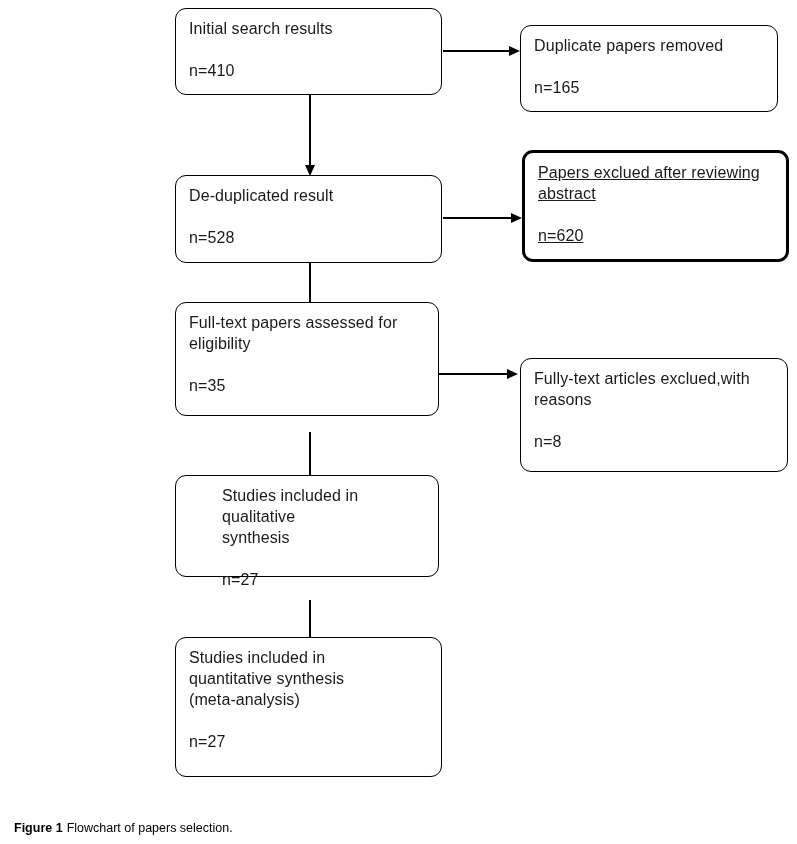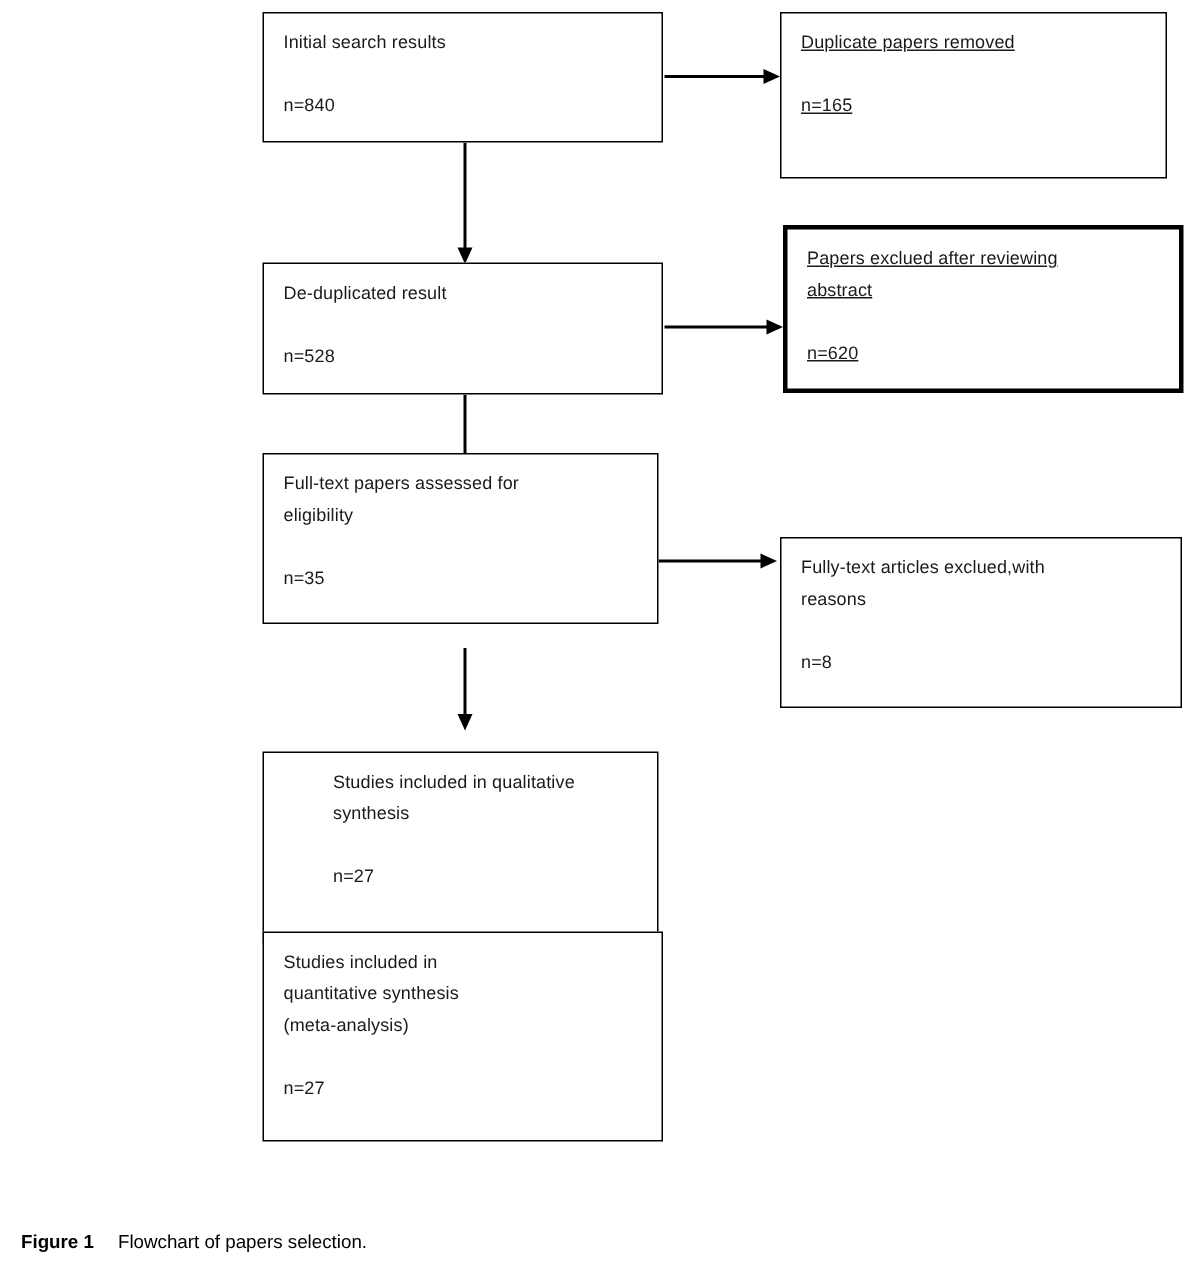--- a/index.html
+++ b/index.html
@@ -21,58 +21,58 @@
     left: 0;
     top: 0;
     width: 797px;
     height: 844px;
     pointer-events: none;
   }
   .box {
     position: absolute;
     box-sizing: border-box;
     border: 1.5px solid #000000;
-    border-radius: 0;
+    border-radius: 11px;
     background: #ffffff;
     padding: 9px 13px;
-    font-size: 12px;
+    font-size: 16px;
     line-height: 21px;
     letter-spacing: 0.1px;
   }
   .box.bold-border {
     border-width: 3px;
   }
   .box-label {
     display: block;
     white-space: pre-line;
   }
   .box-count {
     display: block;
     margin-top: 21px;
   }
   
   .b-initial        { left: 175px; top: 8px;   width: 267px; height: 87px;  }
-  .b-duplicates     { left: 520px; top: 8px;   width: 258px; height: 111px; text-decoration: underline;  }
+  .b-duplicates     { left: 520px; top: 25px;   width: 258px; height: 87px;  }
   .b-dedup          { left: 175px; top: 175px; width: 267px; height: 88px;  }
   .b-abstract-excl  { left: 522px; top: 150px; width: 267px; height: 112px; text-decoration: underline; }
   .b-fulltext       { left: 175px; top: 302px; width: 264px; height: 114px; }
   .b-fulltext-excl  { left: 520px; top: 318px; width: 268px; height: 114px; margin-top: 40px; }
-  .b-qualitative    { left: 175px; top: 501px; width: 264px; height: 128px; padding-left: 46px; }
-  .b-quantitative   { left: 175px; top: 621px; width: 267px; height: 140px; }
+  .b-qualitative    { left: 175px; top: 475px; width: 264px; height: 102px; padding-left: 46px; }
+  .b-quantitative   { left: 175px; top: 637px; width: 267px; height: 140px; }
   .caption {
     position: absolute;
     left: 14px;
     top: 820px;
     font-size: 12.5px;
     line-height: 16px;
     color: #000000;
   }
   .caption .cap-label {
     font-weight: bold;
-    margin-right: 16px;
+    margin-right: 4px;
   }
 </style>
 </head>
 <body>
 
 <div class="canvas">
 
   <svg class="arrows" width="797" height="844" viewBox="0 0 797 844" aria-hidden="true">
     <g stroke="#000000" stroke-width="2" fill="#000000">
 
@@ -94,21 +94,21 @@
       <line x1="439" y1="374" x2="508" y2="374"></line>
       <polygon points="507,369 507,379 518,374" stroke="none"></polygon>
 
       <line x1="310" y1="600" x2="310" y2="646"></line>
       <polygon points="305,644 315,644 310,655" stroke="none"></polygon>
     </g>
   </svg>
 
   <div class="box b-initial">
     <span class="box-label">Initial search results</span>
-    <span class="box-count">n=840</span>
+    <span class="box-count">n=410</span>
   </div>
 
   <div class="box b-duplicates">
     <span class="box-label">Duplicate papers removed</span>
     <span class="box-count">n=165</span>
   </div>
 
   <div class="box b-dedup">
     <span class="box-label">De-duplicated result</span>
     <span class="box-count">n=528</span>

